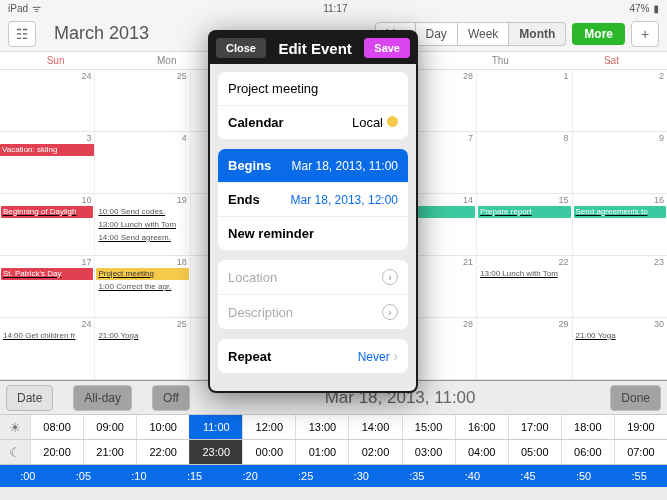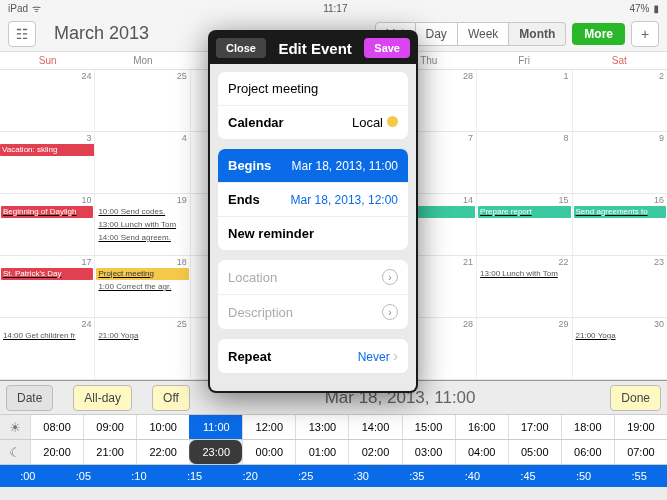--- a/index.html
+++ b/index.html
@@ -56,29 +56,29 @@
 .row .val { color: #0a6be8; font-size: 12px; }
 .row.sel .lbl, .row.sel .val { color: #fff; }
 .row.dim { color: #aaa; }
 .row .chev { color: #bbb; font-size: 14px; }
 .circ { border: 1.5px solid #bbb; border-radius: 50%; width: 16px; height: 16px; display: inline-flex; align-items: center; justify-content: center; font-size: 10px; color: #888; }
 .dot-y { width: 11px; height: 11px; background: #f5c94a; border-radius: 50%; display: inline-block; margin-left: 4px; }
 
 
 .picker { position: absolute; bottom: 0; left: 0; right: 0; height: 120px; background: #ececec; border-top: 1px solid #999; z-index: 5; }
 .picker-top { display: flex; align-items: center; height: 34px; padding: 0 6px; gap: 20px; border-bottom: 1px solid #ccc; }
-.pbtn { padding: 5px 10px; border: 1px solid #bbb; border-radius: 4px; background: #fef9c3; font-size: 12px; color: #444; }
+.pbtn { padding: 5px 10px; border: 1px solid #bbb; border-radius: 4px; background: #a3a3a3; font-size: 12px; color: #444; }
 .pbtn.sel { background: #e2e2e2; }
 .picker-time { flex: 1; text-align: center; font-size: 17px; color: #666; }
 .hrowwrap { display: flex; align-items: center; border-bottom: 1px solid #ccc; }
 .hicon { width: 30px; text-align: center; font-size: 13px; color: #777; }
 .hrow { display: flex; flex: 1; overflow: hidden; }
 .hrow > div { flex: 1; text-align: center; padding: 6px 0; font-size: 11px; border-left: 1px solid #ddd; background: #fff; }
 .hrow > div.sel { background: #0a6be8; color: #fff; border-color: #0a6be8; }
-.hrow > div.dark { background: #3a3a3a; color: #fff; border-color: #555; border-radius: 7px; }
+.hrow > div.dark { background: #3a3a3a; color: #fff; border-color: #555; }
 .mrow { display: flex; background: #0a6be8; }
 .mrow > div { flex: 1; text-align: center; color: #fff; font-size: 11px; padding: 5px 0; }
 </style>
 </head>
 <body>
 
 <div class="status-bar">
   <div class="status-left">
     <span>iPad</span>
     <span>ᯤ</span>
@@ -104,21 +104,20 @@
   <div class="icon-btn">+</div>
 </div>
 
 <div class="cal">
   <div class="dayhdr" id="dayhdr">
       <div>Sun</div>
       <div>Mon</div>
       <div>Tue</div>
       <div>Wed</div>
       <div>Thu</div>
-      <div>Fri</div>
       <div>Sat</div>
     </div>
   <div class="weeks" id="weeks">
       <div class="week">
         <div class="cell">
           <div class="dnum">24</div>
         </div>
         <div class="cell">
           <div class="dnum">25</div>
         </div>

